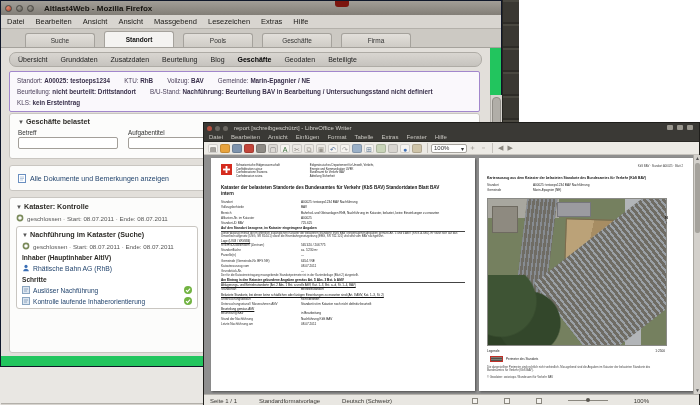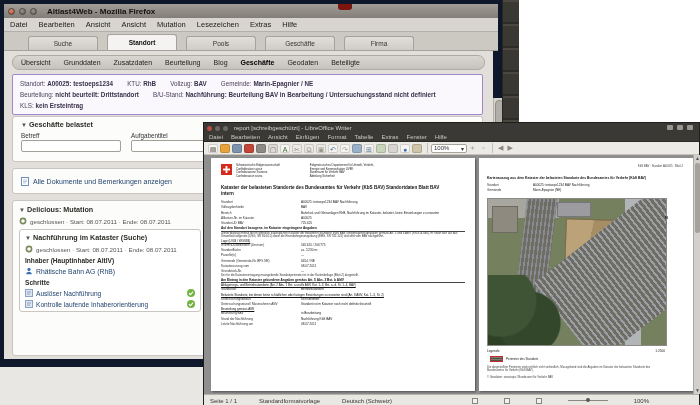--- a/index.html
+++ b/index.html
@@ -5,21 +5,21 @@
   html,body{margin:0;padding:0;background:#fff;}
   #stage{position:relative;width:700px;height:405px;overflow:hidden;
     font-family:"Liberation Sans",sans-serif;background:#fff;}
   
   .desk-bl{position:absolute;left:0;top:367px;width:203px;height:38px;background:#e9e7e3;}
   .dark-strip{position:absolute;left:502px;top:0;width:16px;height:368px;z-index:2;
     background:repeating-linear-gradient(180deg,#4a4840 0 2px,#3a3832 2px 22px,#2e2c27 22px 24px);
     border-left:1px solid #262520;}
   
   #ff{position:absolute;left:0;top:0;width:502px;height:367px;z-index:1;
-    border:4px solid #0f172a;box-sizing:border-box;background:#0f172a;}
+    border:1px solid #0f172a;box-sizing:border-box;background:#22c55e;}
   .ff-title{position:absolute;left:0;top:0;width:100%;height:14px;
     background:linear-gradient(#a29e97,#827e77);display:flex;align-items:center;}
   .wbtn{width:7px;height:7px;border-radius:50%;margin-left:4px;border:1px solid #4a4843;box-sizing:border-box;}
   .wbtn.close{background:radial-gradient(circle at 35% 30%,#e08a70,#a8402c);}
   .wbtn.min,.wbtn.max{background:radial-gradient(circle at 35% 30%,#9a968e,#5f5c55);}
   .ff-title .t{font-size:8px;font-weight:bold;color:#15130f;margin-left:10px;}
   .smudge{position:absolute;left:334px;top:0;width:14px;height:6px;background:#7c150e;border-radius:0 0 3px 3px;}
   .ff-menu{position:absolute;left:0;top:14px;width:100%;height:14px;background:#d8d5d0;
     border-bottom:1px solid #b3b0aa;display:flex;align-items:center;padding-left:6px;box-sizing:border-box;}
   .ff-menu span{font-size:7.5px;color:#1c1b18;margin-right:11px;}
@@ -165,21 +165,21 @@
       <span class="wbtn max"></span>
       <span class="t">Altlast4Web - Mozilla Firefox</span>
       <span class="smudge"></span>
     </div>
     <div class="ff-menu">
 
     <span>Datei</span>
         <span>Bearbeiten</span>
         <span>Ansicht</span>
         <span>Ansicht</span>
-        <span>Mutation</span>
+        <span>Massgebend</span>
         <span>Lesezeichen</span>
         <span>Extras</span>
         <span>Hilfe</span>
       </div>
     <div class="ff-tabs">
 
     <span class="tab">Suche</span>
         <span class="tab active">Standort</span>
         <span class="tab">Pools</span>
         <span class="tab">Geschäfte</span>
@@ -225,21 +225,21 @@
       <div class="panel p-docs">
         <svg width="8" height="9" viewBox="0 0 8 9">
             <rect x="0.5" y="0.5" width="7" height="8" fill="#fff" stroke="#6a8fc0"></rect>
             <line x1="2" y1="3" x2="6" y2="3" stroke="#9ab2d0" stroke-width="0.7"></line>
             <line x1="2" y1="4.5" x2="6" y2="4.5" stroke="#9ab2d0" stroke-width="0.7"></line>
             <line x1="2" y1="6" x2="5" y2="6" stroke="#9ab2d0" stroke-width="0.7"></line>
           </svg>
         <span class="lnk">Alle Dokumente und Bemerkungen anzeigen</span>
       </div>
       <div class="panel p-kat">
-        <div class="p-title"><span class="tri">▼</span><span>Delicious: Mutation</span></div>
+        <div class="p-title"><span class="tri">▼</span><span>Kataster: Kontrolle</span></div>
         <div class="statrow">
           <svg width="8" height="8" viewBox="0 0 8 8">
               <circle cx="4" cy="4" r="2.6" fill="none" stroke="#7a8a5a" stroke-width="1.6"></circle>
             </svg>
           <span class="st">geschlossen · Start: 08.07.2011 · Ende: 08.07.2011</span>
         </div>
         <div class="innerbox">
           <div class="p-title"><span class="tri">▼</span><span>Nachführung im Kataster (Suche)</span></div>
           <div class="statrow">
             <svg width="8" height="8" viewBox="0 0 8 8">

